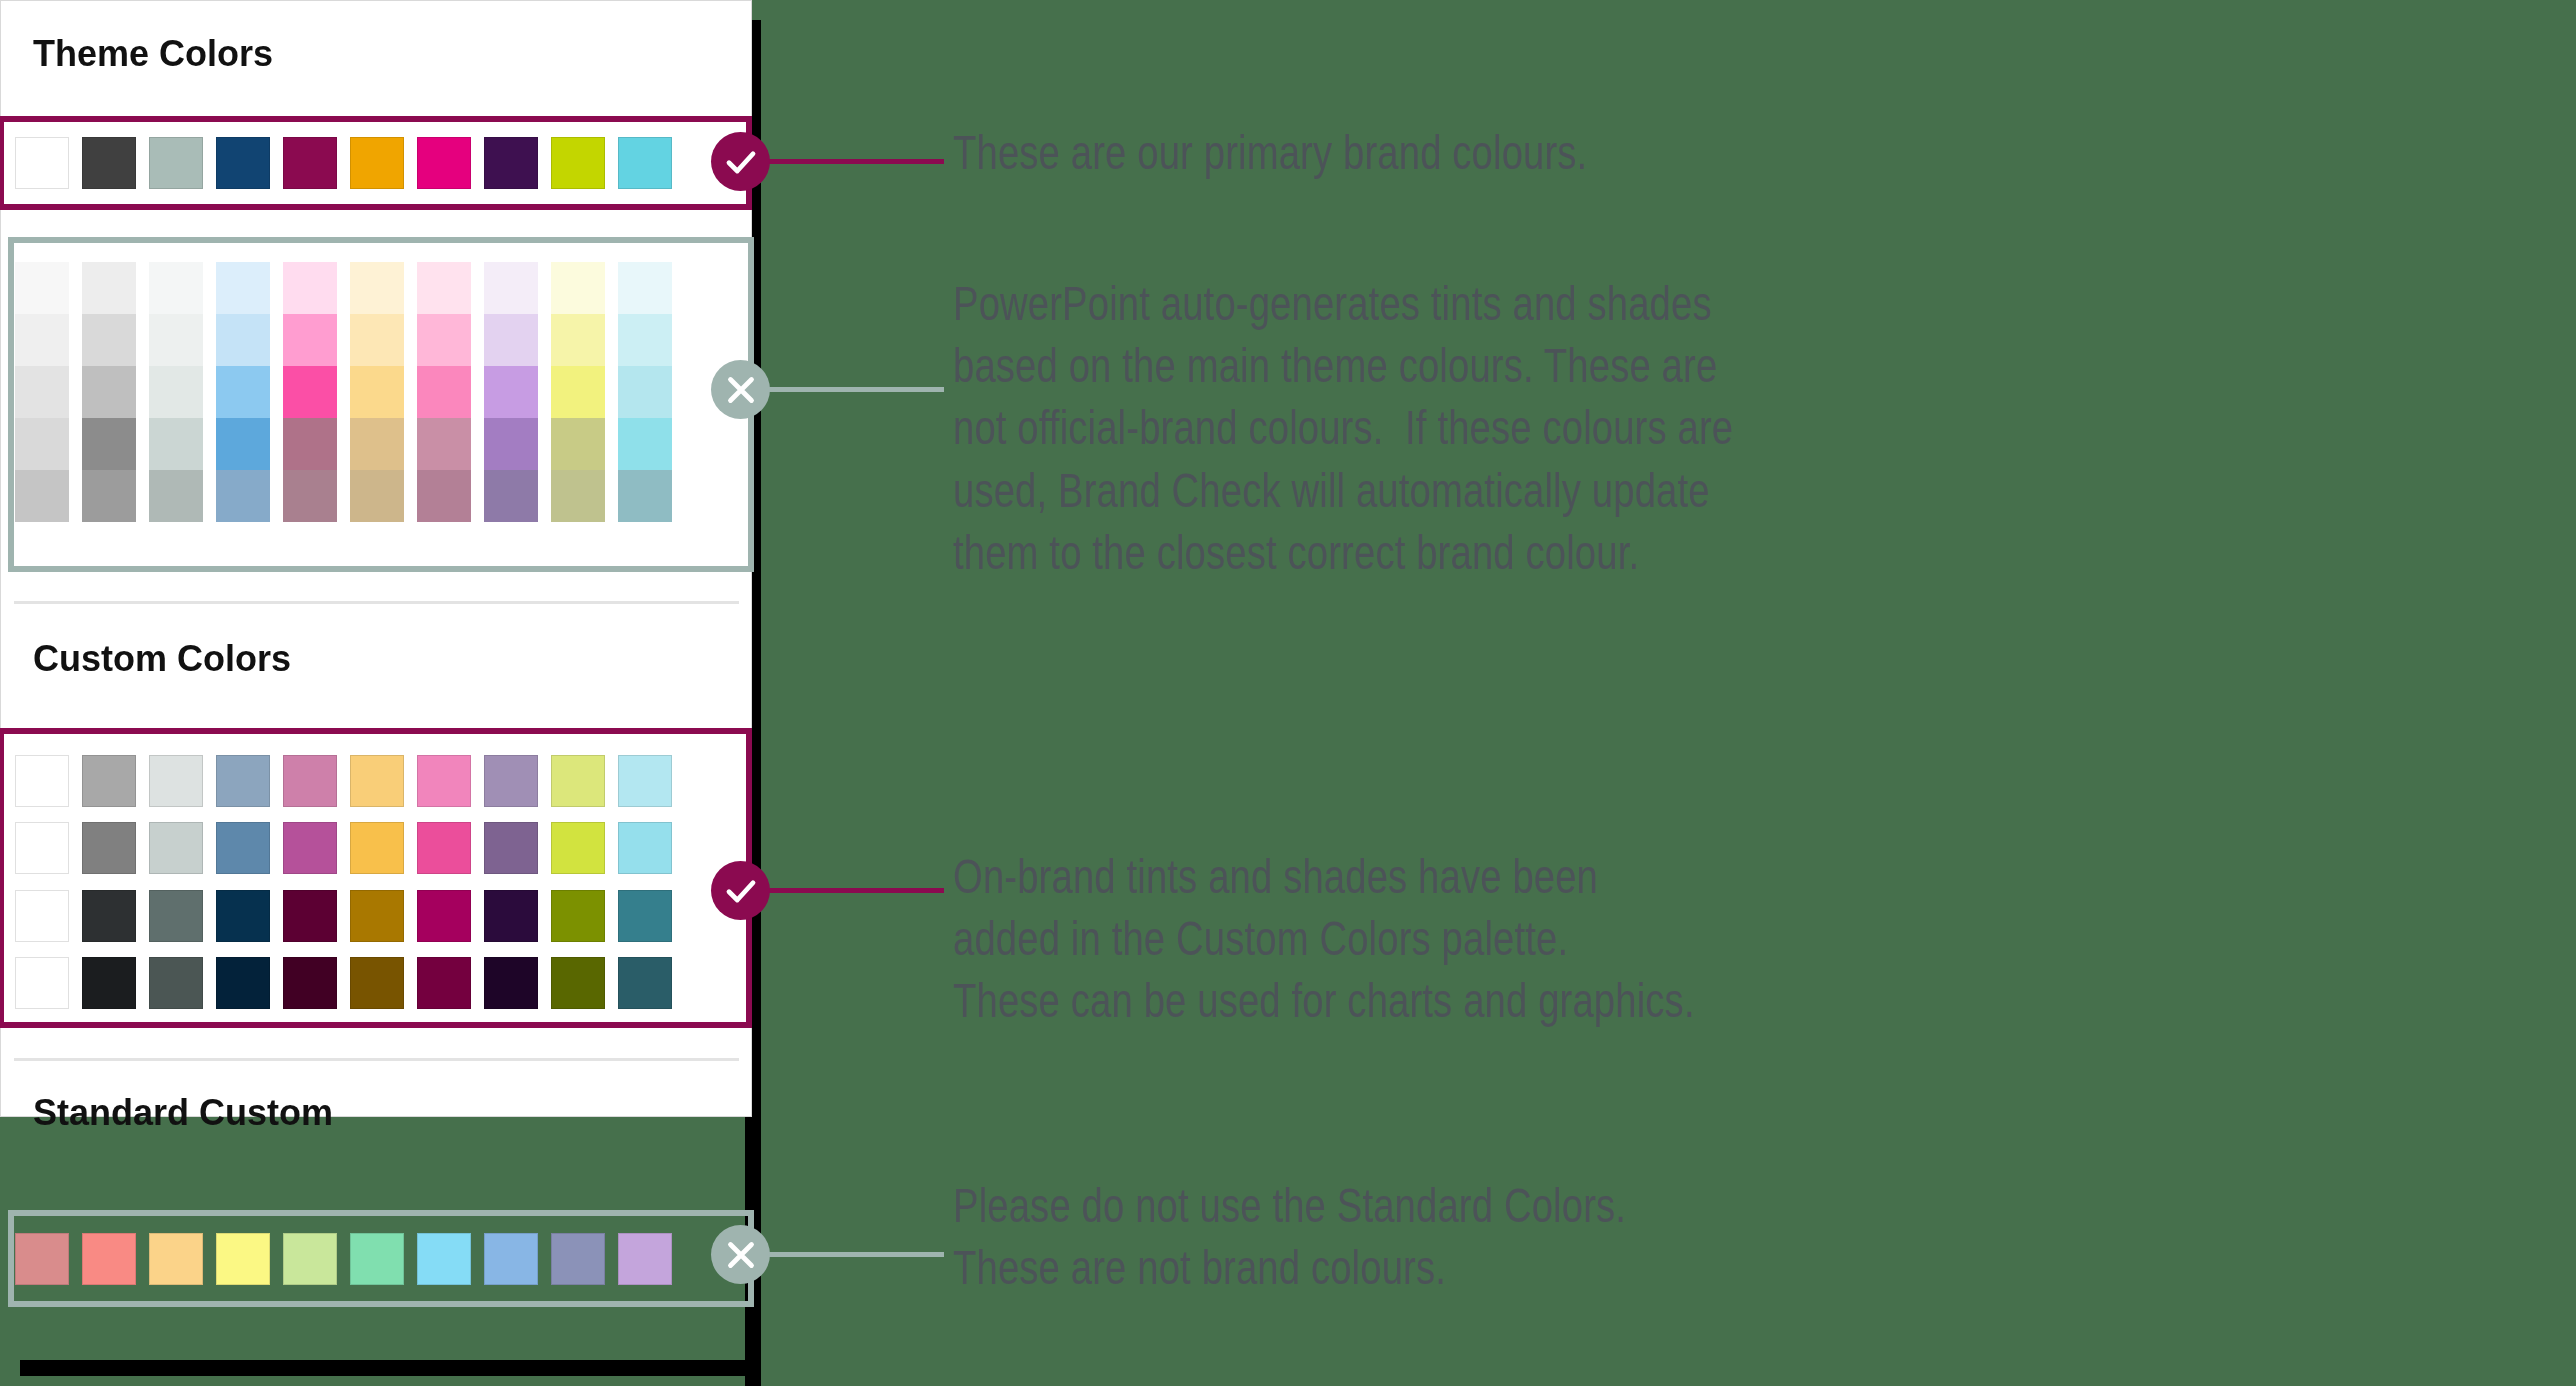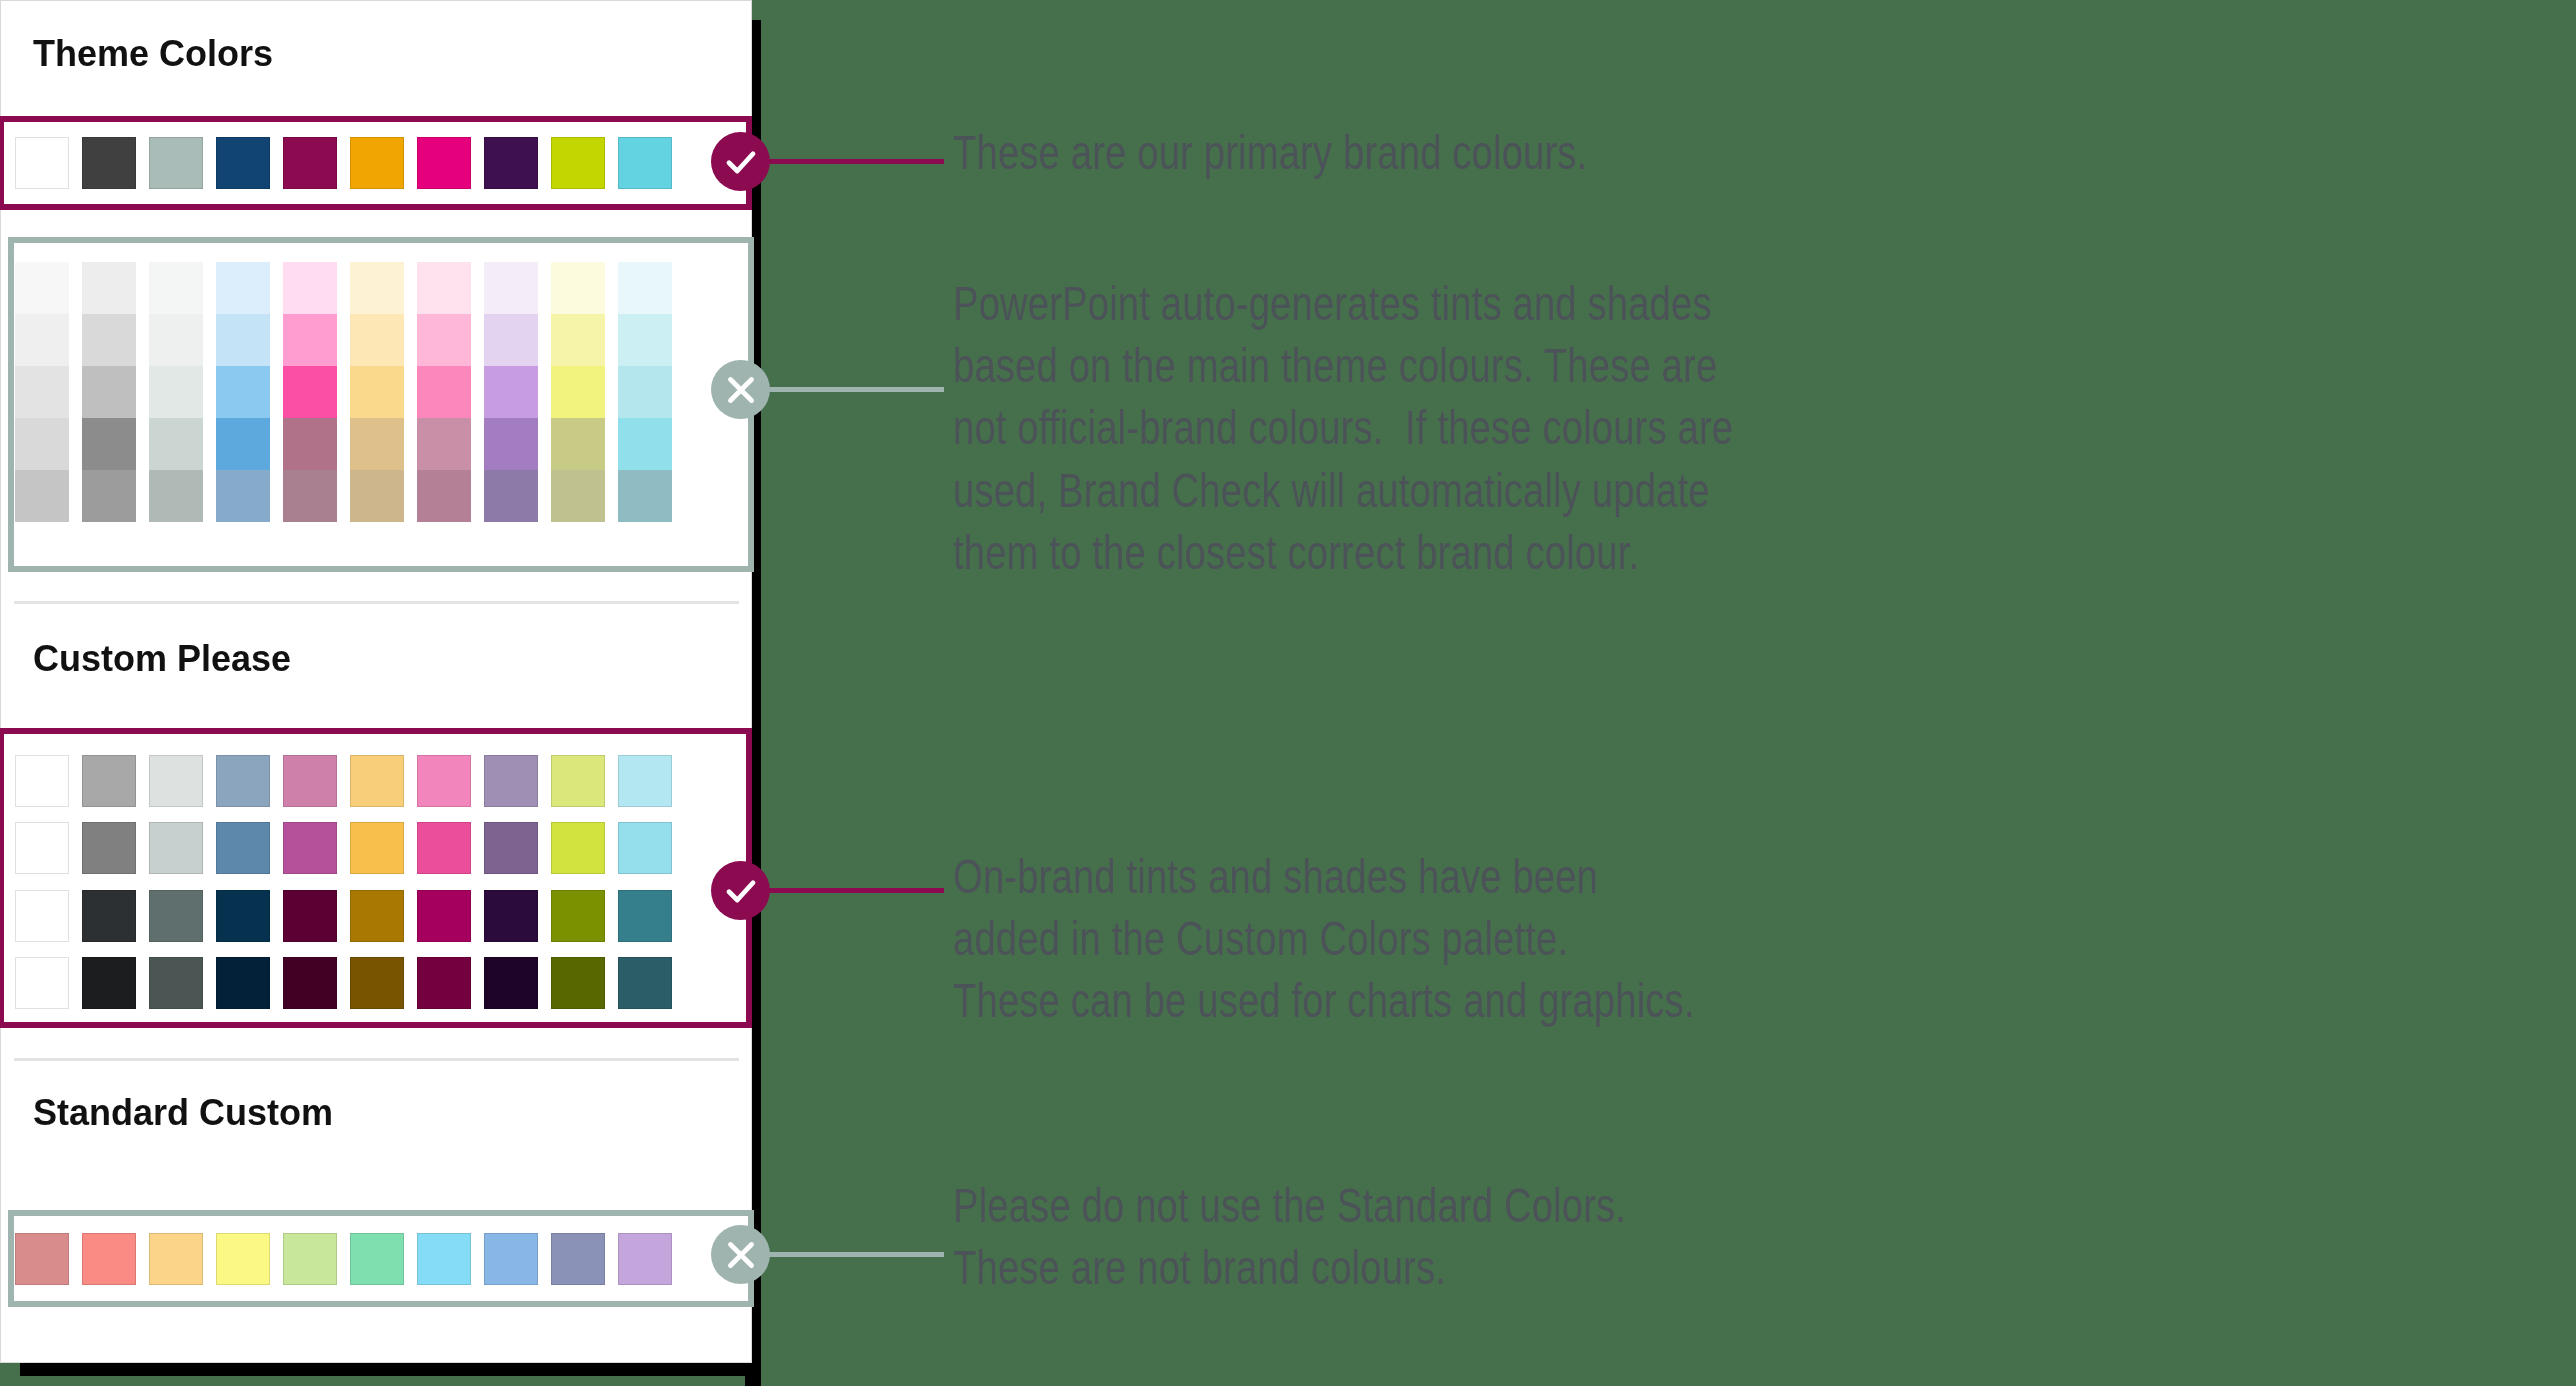--- a/index.html
+++ b/index.html
@@ -8,21 +8,21 @@
     background:#46704C;
     font-family:"Liberation Sans", sans-serif;
     overflow:hidden;
     position:relative;
   }
 
   
   #picker-panel{
     position:absolute;
     left:0px; top:0px;
-    width:752px; height:1363px;
+    width:752px; height:1117px;
     background:#FFFFFF;
     box-sizing:border-box;
     border:0.9px solid #d9d9d9;
   }
   
   #panel-shadow{
     position:absolute;
     left:745px; top:20px;
     width:16px; height:1367px;
     background:#000000;
@@ -270,21 +270,21 @@
           <div class="tcell" style="background: rgb(204, 239, 244);"></div>
           <div class="tcell" style="background: rgb(180, 230, 238);"></div>
           <div class="tcell" style="background: rgb(143, 224, 234);"></div>
           <div class="tcell" style="background: rgb(143, 188, 195);"></div>
         </div>
       </div>
     </div>
 
   <div class="divider" style="top:600px;"></div>
 
-  <div class="section-title" style="position:absolute;left:32px;top:637px;">Custom Please</div>
+  <div class="section-title" style="position:absolute;left:32px;top:637px;">Custom Colors</div>
 
   <div id="custom-row-0" class="swatch-row custom-row">
       <div class="swatch-cell">
         <div class="sw" style="background: rgb(255, 255, 255);"></div>
       </div>
       <div class="swatch-cell">
         <div class="sw" style="background: rgb(168, 168, 168);"></div>
       </div>
       <div class="swatch-cell">
         <div class="sw" style="background: rgb(221, 226, 225);"></div>

